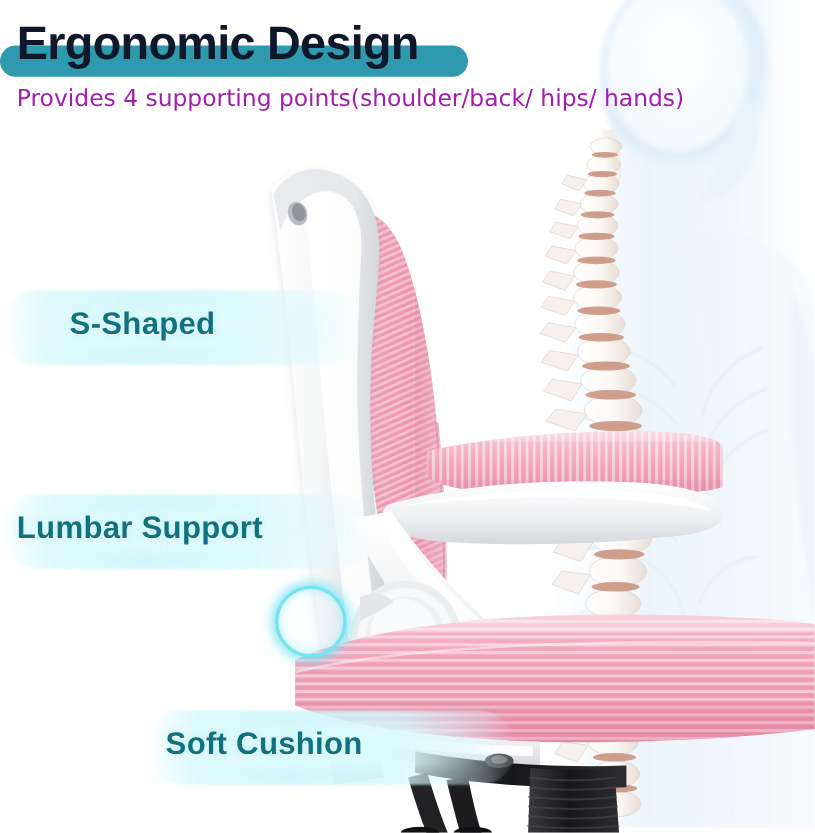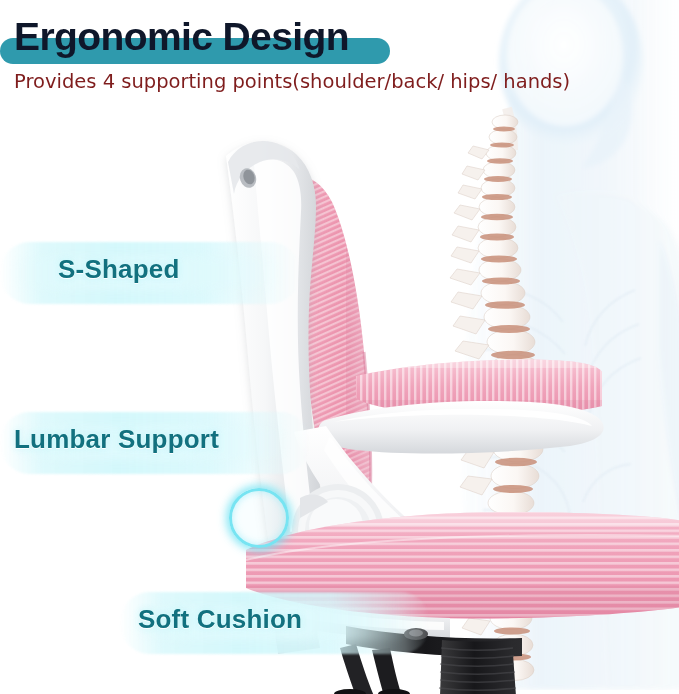--- a/index.html
+++ b/index.html
@@ -26,21 +26,21 @@
     position:absolute; left:0; top:28px; width:390px; height:26px;
     background:#2f9aad; border-radius:13px;
   }
   .title-text {
     position:absolute; left:14px; top:4px;
     font-size:39px; font-weight:bold; color:#0f172a;
     letter-spacing:-0.6px; line-height:46px; white-space:nowrap;
   }
   .subtitle {
     position:absolute; left:14px; top:69px; width:600px;
-    font-size:19.5px; color:#7f1d1d; line-height:25px;
+    font-size:19.5px; color:#a21caf; line-height:25px;
     font-family:"DejaVu Sans", sans-serif;
   }
   .subtitle div { white-space:nowrap; }
 
   
   .callout { position:absolute; height:47px; }
   .callout .band {
     position:absolute; left:0; top:0; height:62px; width:100%;
     background:linear-gradient(90deg,
        rgba(200,246,250,0) 0%,

